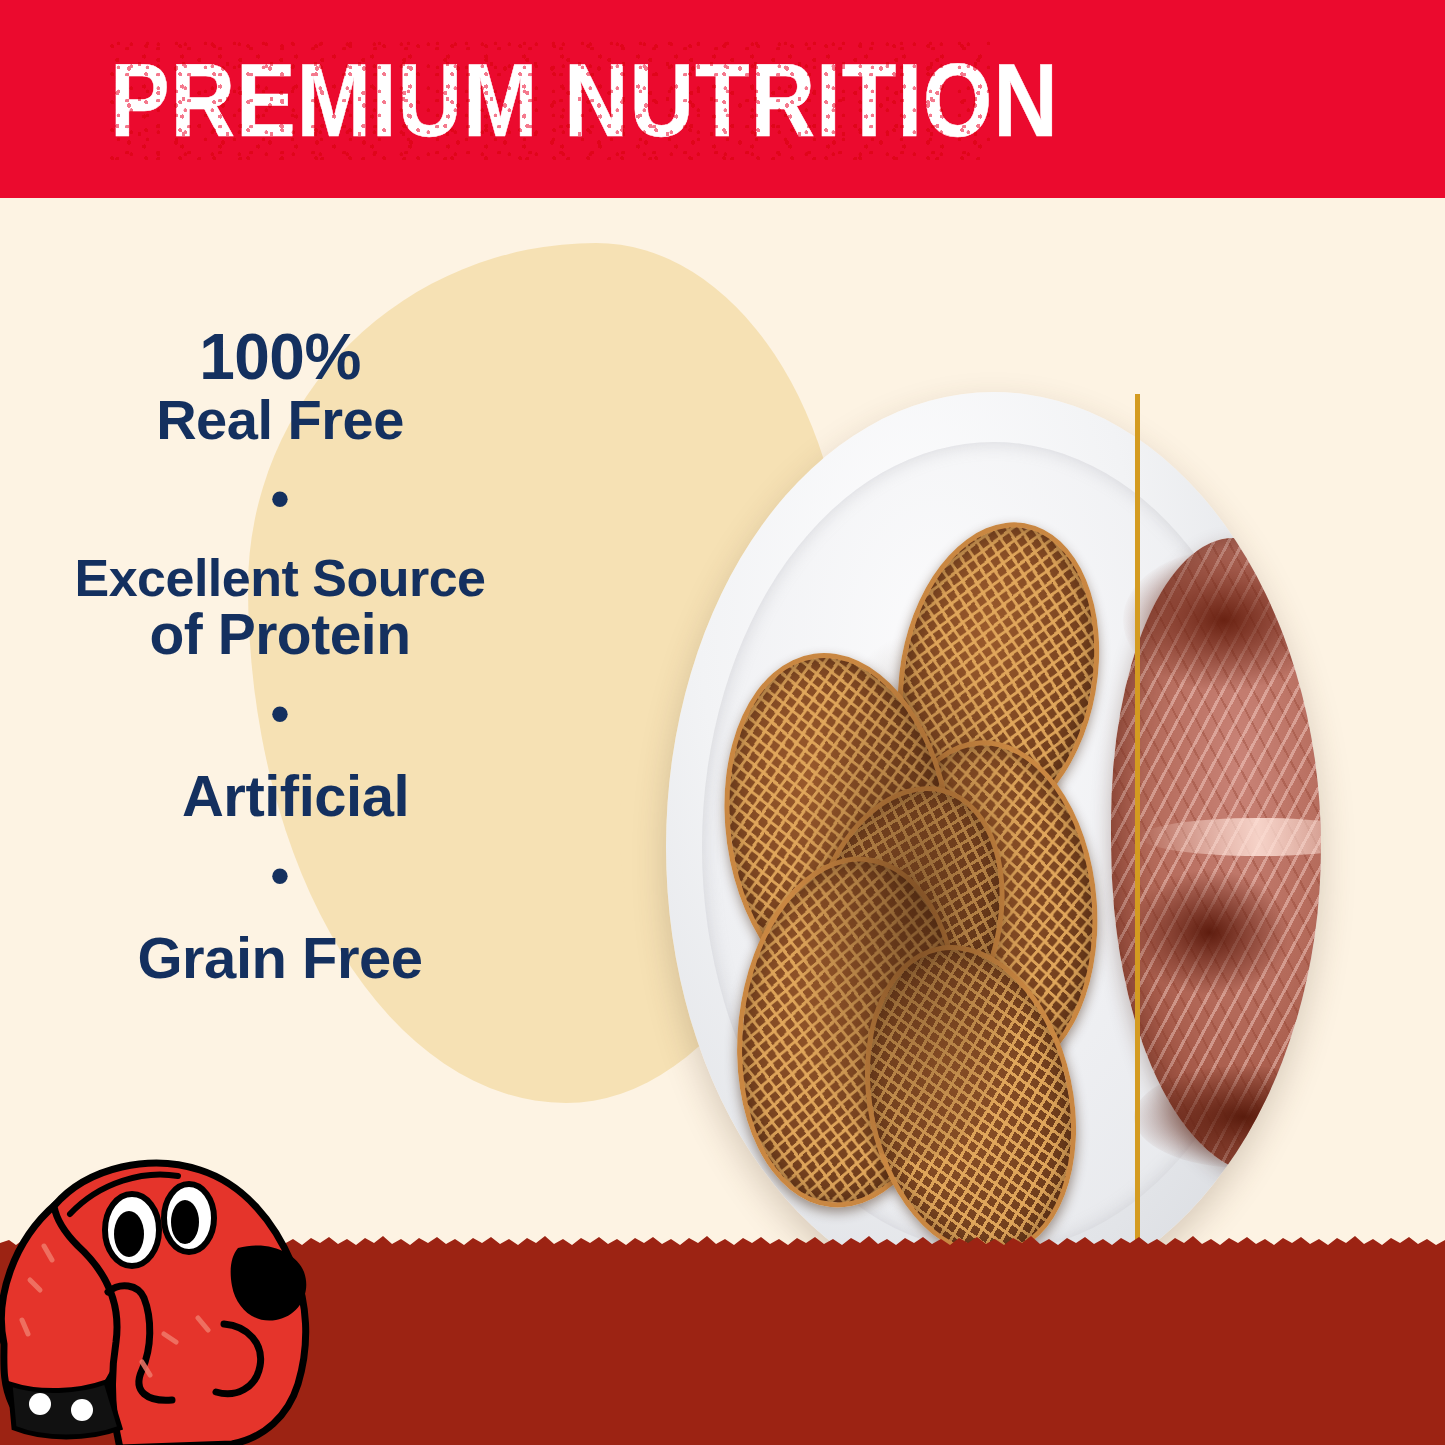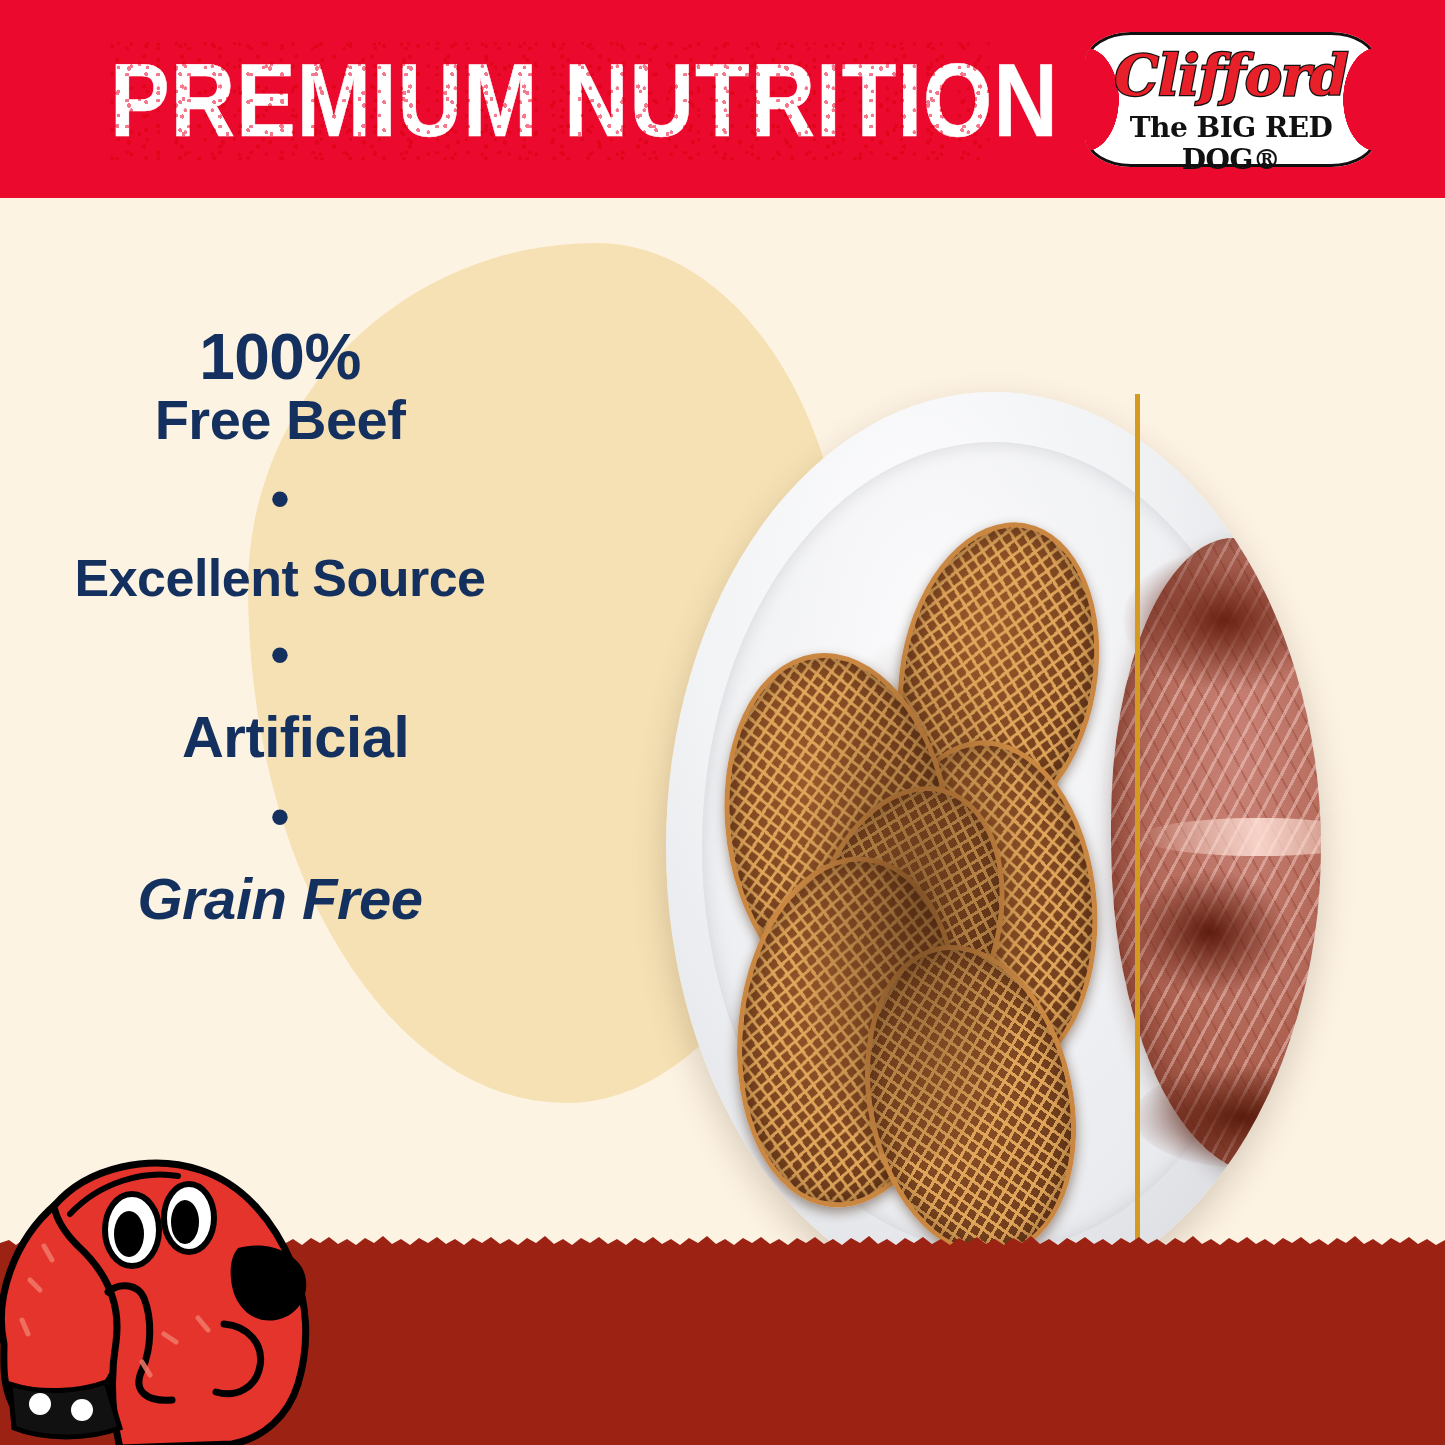--- a/index.html
+++ b/index.html
@@ -96,21 +96,21 @@
   }
   .b-line{
     font-weight:bold;line-height:1.04;letter-spacing:-0.5px;
   }
   .b-1{font-size:64px;}
   .b-2{font-size:56px;}
   .b-3{font-size:52px;}
   .b-4{font-size:57px;}
   .b-5{font-size:58px;}
   .b-6{font-size:58px;padding-left:31px;}
-  .b-7{font-size:58px;font-style:italic;}
+  .b-7{font-size:58px;}
   .dot{
     font-size:54px;font-weight:bold;color:#14305F;line-height:1;
     margin:22px 0 26px 0;
   }
   .grp{margin-bottom:0;margin-top:24px;}
 
   
   .plate-wrap{
     position:absolute;left:666px;top:392px;width:655px;height:910px;z-index:3;
   }
@@ -214,37 +214,33 @@
 <div class="canvas">
 
   <div class="blob"></div>
   <div class="blob2"></div>
 
   <div class="banner">
     <div class="banner-title">PREMIUM NUTRITION</div>
     <div class="banner-grunge"></div>
   </div>
 
-  <div class="logo">
-    <div class="logo-plate"></div>
-    <div class="logo-name">Clifford</div>
-    <div class="logo-tag">The BIG RED DOG®</div>
-  </div>
 
   <div class="bullets">
 
     <div class="grp">
       <div class="b-line b-1">100%</div>
-      <div class="b-line b-2">Free Beef</div>
+      <div class="b-line b-2">Real Free</div>
     </div>
 
     <div class="dot">•</div>
 
     <div class="grp">
       <div class="b-line b-3">Excellent Source</div>
+      <div class="b-line b-4">of Protein</div>
     </div>
 
     <div class="dot">•</div>
 
     <div class="grp">
       <div class="b-line b-6">Artificial</div>
     </div>
 
     <div class="dot">•</div>
 

